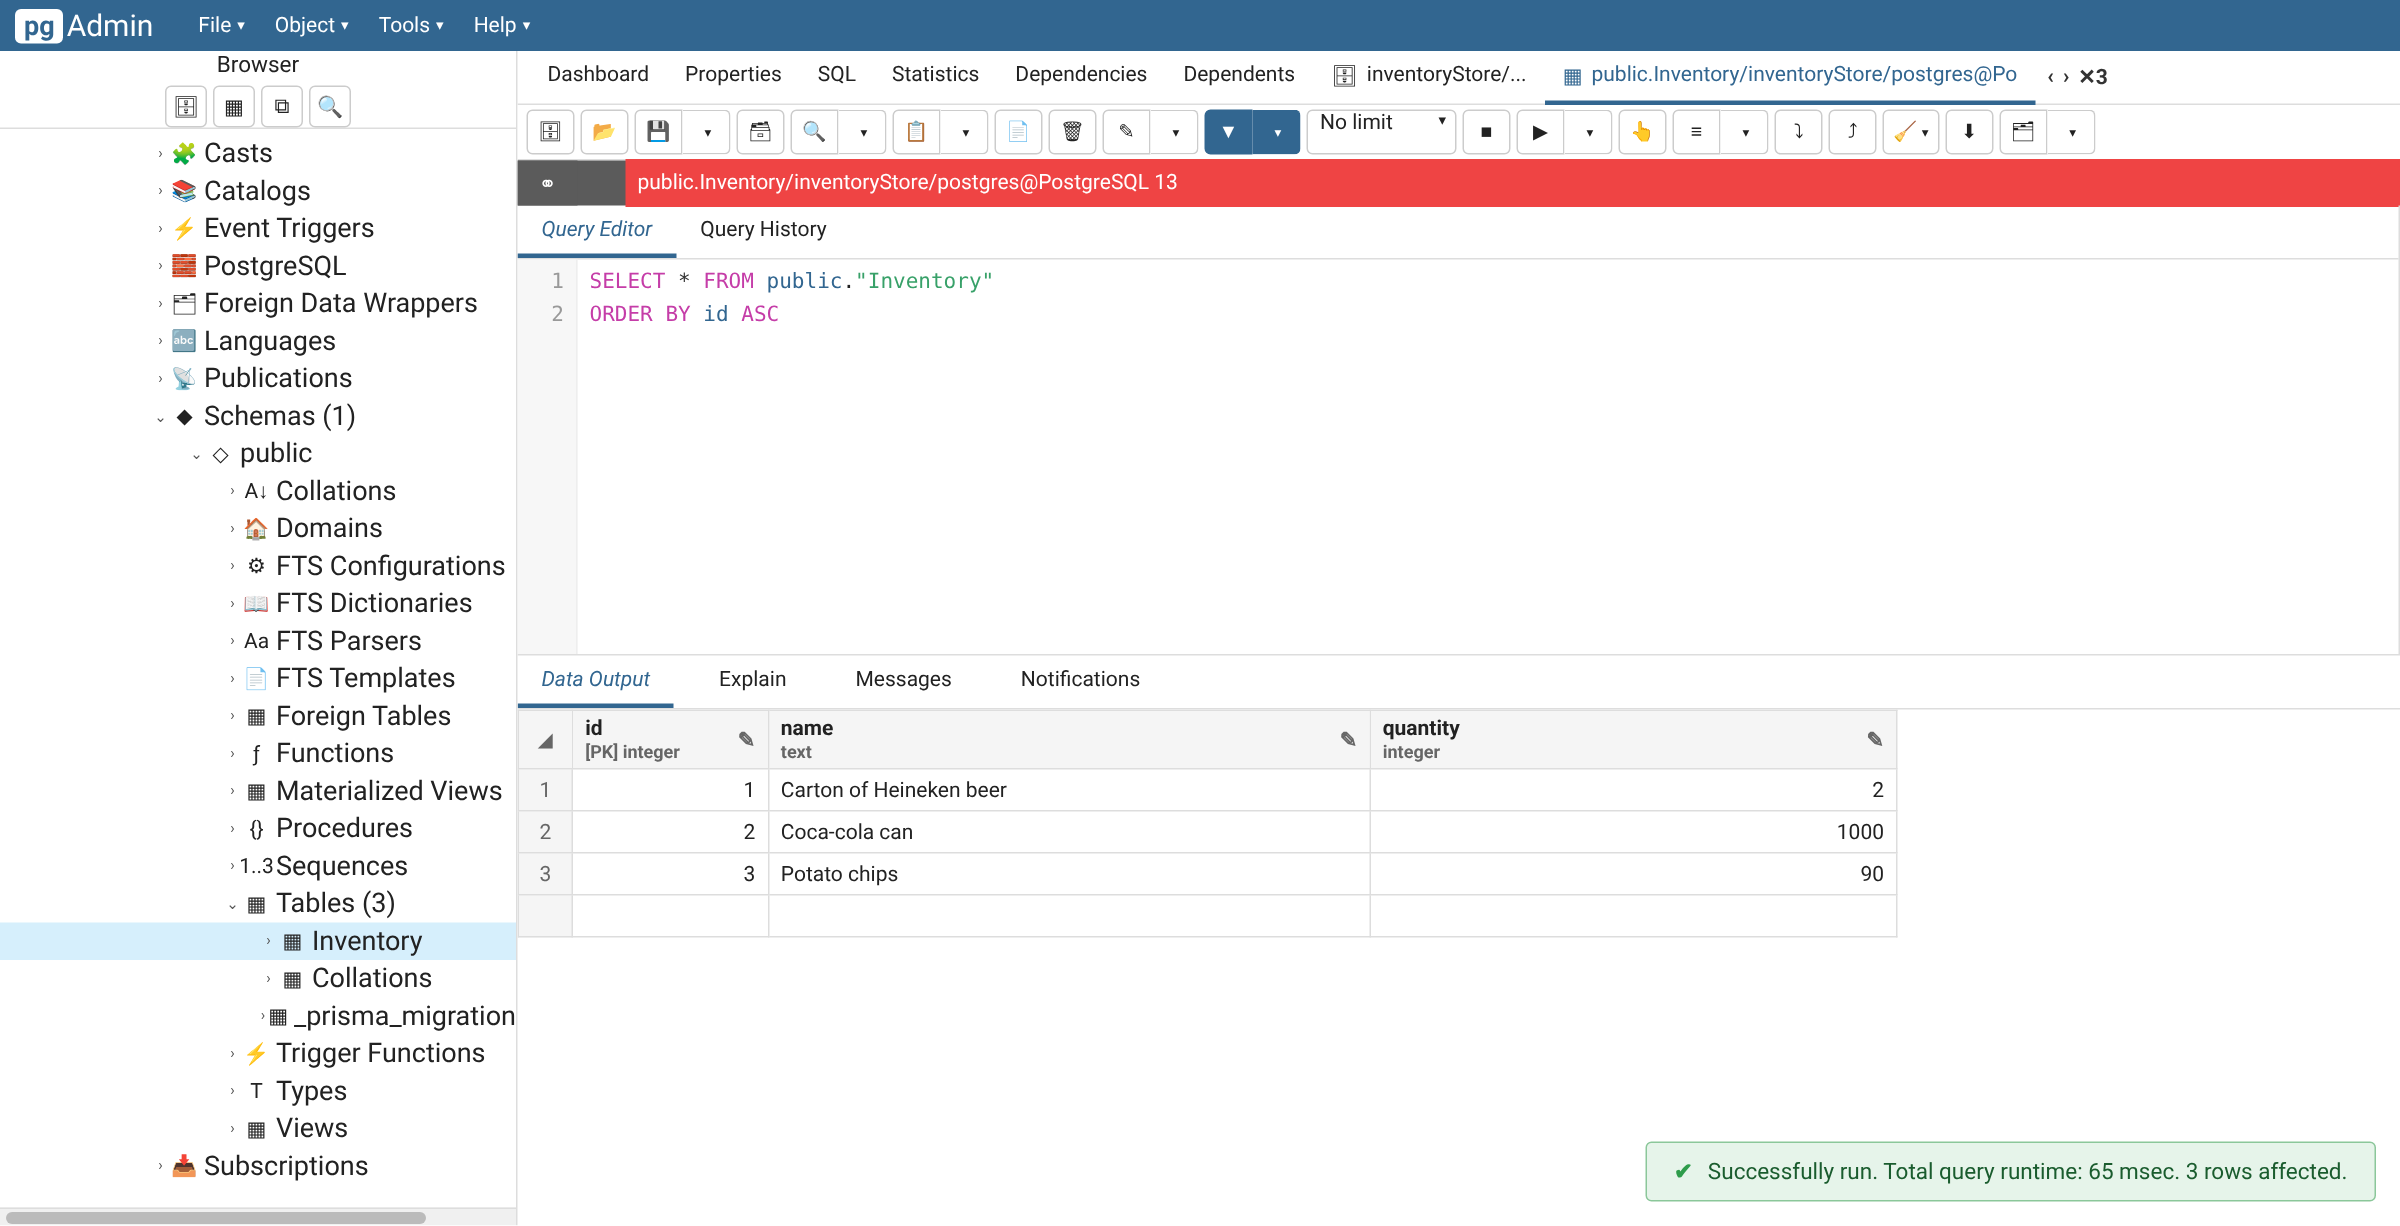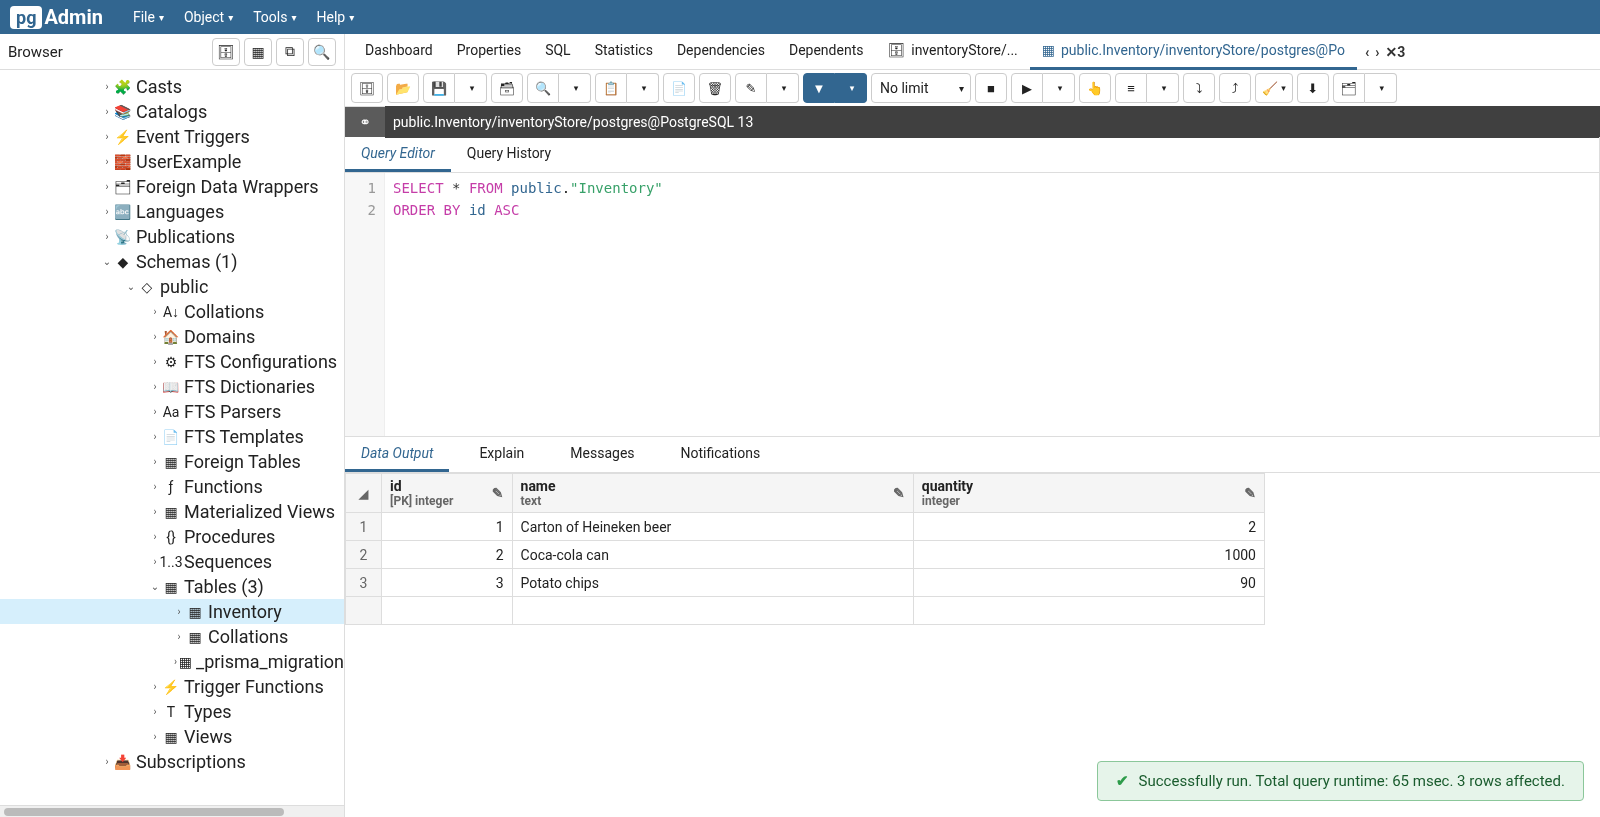--- a/index.html
+++ b/index.html
@@ -1,24 +1,24 @@
 <!DOCTYPE html>
 <html><head>
 <meta charset="utf-8">
 <style>
 * { box-sizing: border-box; margin: 0; padding: 0; }
 body { font-family: -apple-system, BlinkMacSystemFont, "Segoe UI", Roboto, sans-serif; font-size: 14px; color: #222; background: #fff; overflow: hidden; }
 .topbar { background: #326690; height: 34px; display: flex; align-items: center; padding: 0 10px; color: #fff; }
 .logo { background: #fff; color: #326690; border-radius: 4px; padding: 1px 6px; font-weight: bold; font-size: 18px; margin-right: 2px; }
-.logo-text { font-size: 20px; font-weight: 700; margin-right: 20px; }
+.logo-text { font-size: 20px; font-weight: 400; margin-right: 20px; }
 .menu-item { padding: 0 10px; cursor: pointer; display: flex; align-items: center; gap: 4px; height: 34px; }
 .caret-down::after { content: "▾"; font-size: 10px; }
 .main { display: flex; height: calc(100vh - 34px); }
 .sidebar { width: 345px; border-right: 1px solid #ddd; display: flex; flex-direction: column; }
-.sidebar-header { height: 36px; display: flex; align-items: center; justify-content: space-between; padding: 0 8px; border-bottom: 1px solid #ddd; }
+.sidebar-header { height: 52px; display: flex; align-items: center; justify-content: space-between; padding: 0 8px; border-bottom: 1px solid #ddd; flex-direction: column; }
 .sidebar-title { font-size: 15px; }
 .sidebar-btns { display: flex; gap: 4px; }
 .sbtn { width: 28px; height: 28px; border: 1px solid #ccc; border-radius: 4px; background: #fff; display: flex; align-items: center; justify-content: center; cursor: pointer; font-size: 14px; }
 .tree { flex: 1; overflow-y: auto; padding: 4px 0; }
 .tree-item { display: flex; align-items: center; height: 25px; padding-left: var(--indent, 8px); cursor: pointer; white-space: nowrap; }
 .tree-item.selected { background: #d6effc; }
 .tree-toggle { width: 14px; display: inline-flex; justify-content: center; font-size: 10px; color: #555; }
 .tree-icon { width: 18px; display: inline-flex; justify-content: center; margin-right: 4px; }
 .tree-label { font-size: 18px; }
 .hscroll { height: 12px; background: #f0f0f0; border-top: 1px solid #ddd; position: relative; }
@@ -29,25 +29,25 @@
 .tab.active { border-bottom-color: #326690; color: #326690; }
 .tabs-nav { display: flex; gap: 6px; margin-left: 8px; }
 .nav-btn { cursor: pointer; font-size: 14px; font-weight: bold; color: #333; }
 .toolbar { height: 37px; display: flex; align-items: center; padding: 4px 6px; gap: 4px; border-bottom: 1px solid #ddd; background: #fff; }
 .tbtn { min-width: 32px; height: 30px; border: 1px solid #ccc; border-radius: 4px; background: #fff; display: flex; align-items: center; justify-content: center; cursor: pointer; font-size: 13px; padding: 0 6px; }
 .tbtn.primary { background: #326690; color: #fff; border-color: #326690; }
 .tbtn.dd::after { content: "▾"; font-size: 9px; margin-left: 3px; }
 .tbtn-group { display: flex; }
 .tbtn-group .tbtn:first-child { border-top-right-radius: 0; border-bottom-right-radius: 0; }
 .tbtn-group .tbtn:last-child { border-top-left-radius: 0; border-bottom-left-radius: 0; border-left: none; }
-.tselect { height: 30px; border: 1px solid #ccc; border-radius: 4px; padding: 0 20px 0 8px; background: #fff; cursor: pointer; position: relative; display: flex; align-items: center; min-width: 100px; }
+.tselect { height: 30px; border: 1px solid #ccc; border-radius: 4px; padding: 0 20px 0 8px; background: #fff; cursor: pointer; position: relative; display: flex; min-width: 100px; }
 .tselect::after { content: "▾"; position: absolute; right: 6px; font-size: 10px; }
 .conn-row { height: 30px; display: flex; align-items: center; background: #5b5b5b; color: #fff; }
 .conn-icon { width: 40px; display: flex; justify-content: center; align-items: center; height: 100%; background: #5b5b5b; }
-.conn-text { flex: 1; padding: 16px 8px; background: #404040; height: 100%; display: flex; align-items: center; }
+.conn-text { flex: 1; padding: 16px 8px; background: #ef4444; height: 100%; display: flex; align-items: center; margin-left: 32px; }
 .editor-area { display: flex; flex: 0 0 300px; border-bottom: 1px solid #ddd; }
 .editor-left { flex: 1; display: flex; flex-direction: column; border-right: 1px solid #ddd; }
 .editor-tabs { height: 36px; display: flex; border-bottom: 1px solid #ddd; }
 .etab { padding: 0 16px; display: flex; align-items: center; cursor: pointer; border-bottom: 3px solid transparent; }
 .etab.active { border-bottom-color: #326690; color: #326690; font-style: italic; }
 .code-area { flex: 1; display: flex; font-family: "Menlo", "Consolas", monospace; font-size: 14px; }
 .gutter { width: 40px; background: #f7f7f7; color: #999; text-align: right; padding: 4px 8px 4px 0; line-height: 22px; border-right: 1px solid #eee; }
 .code { flex: 1; padding: 4px 8px; line-height: 22px; white-space: pre; }
 .kw { color: #c53da8; font-weight: 500; }
 .ident { color: #326690; }
@@ -115,21 +115,21 @@
           <span class="tree-label">Catalogs</span>
         </div>
         <div class="tree-item" style="--indent: 100px;">
           <span class="tree-toggle">›</span>
           <span class="tree-icon">⚡</span>
           <span class="tree-label">Event Triggers</span>
         </div>
         <div class="tree-item" style="--indent: 100px;">
           <span class="tree-toggle">›</span>
           <span class="tree-icon">🧱</span>
-          <span class="tree-label">UserExample</span>
+          <span class="tree-label">PostgreSQL</span>
         </div>
         <div class="tree-item" style="--indent: 100px;">
           <span class="tree-toggle">›</span>
           <span class="tree-icon">🗂</span>
           <span class="tree-label">Foreign Data Wrappers</span>
         </div>
         <div class="tree-item" style="--indent: 100px;">
           <span class="tree-toggle">›</span>
           <span class="tree-icon">🔤</span>
           <span class="tree-label">Languages</span>

